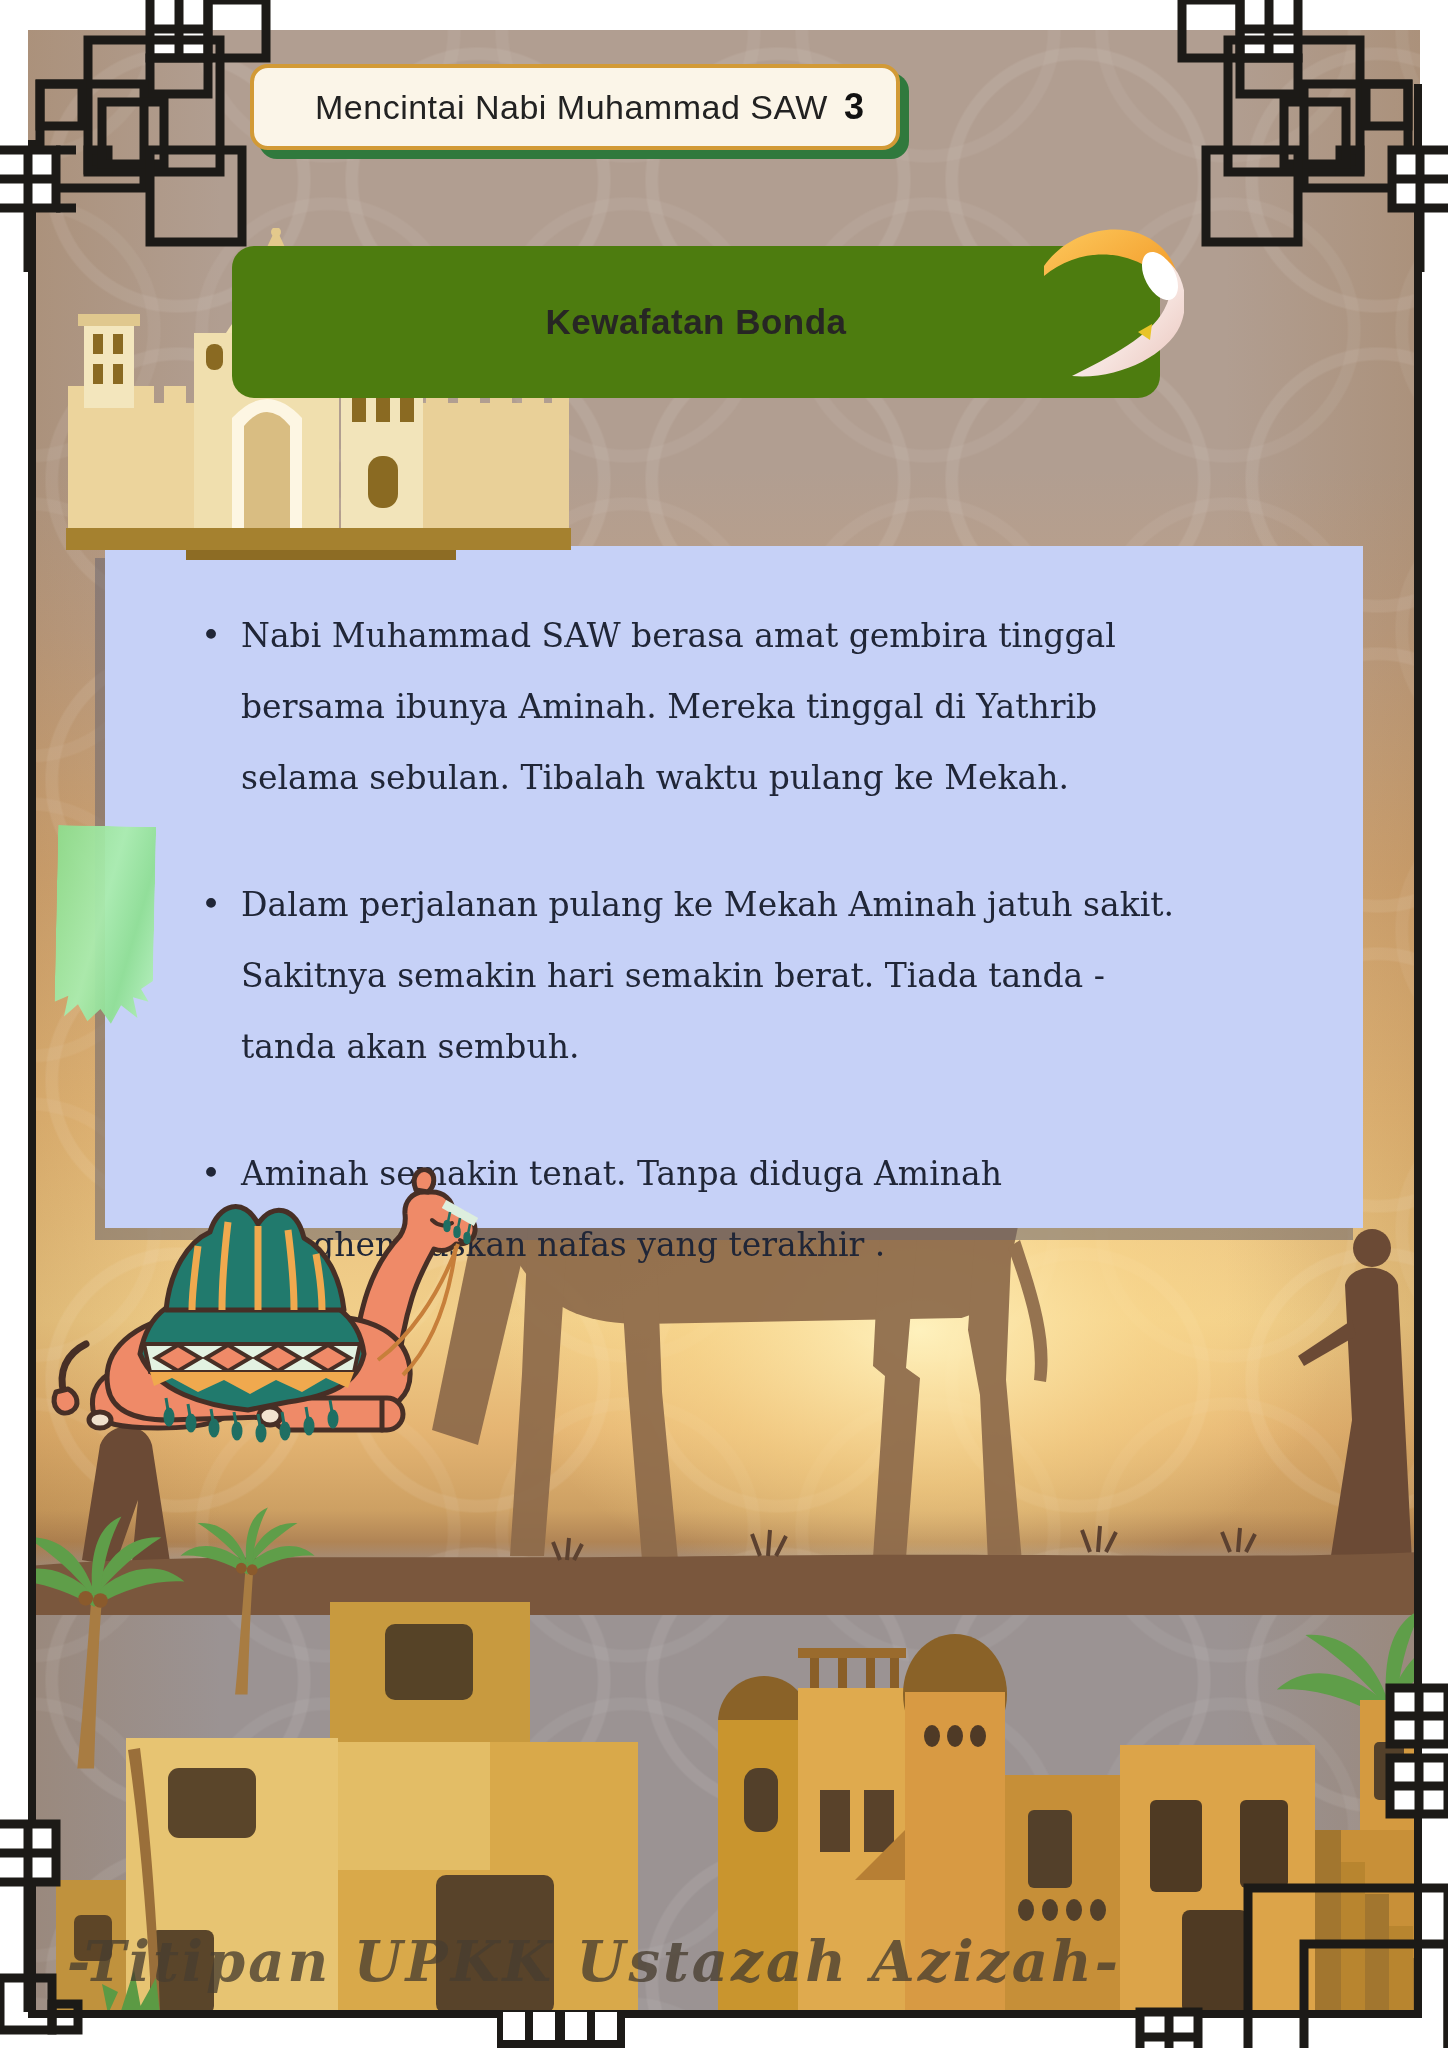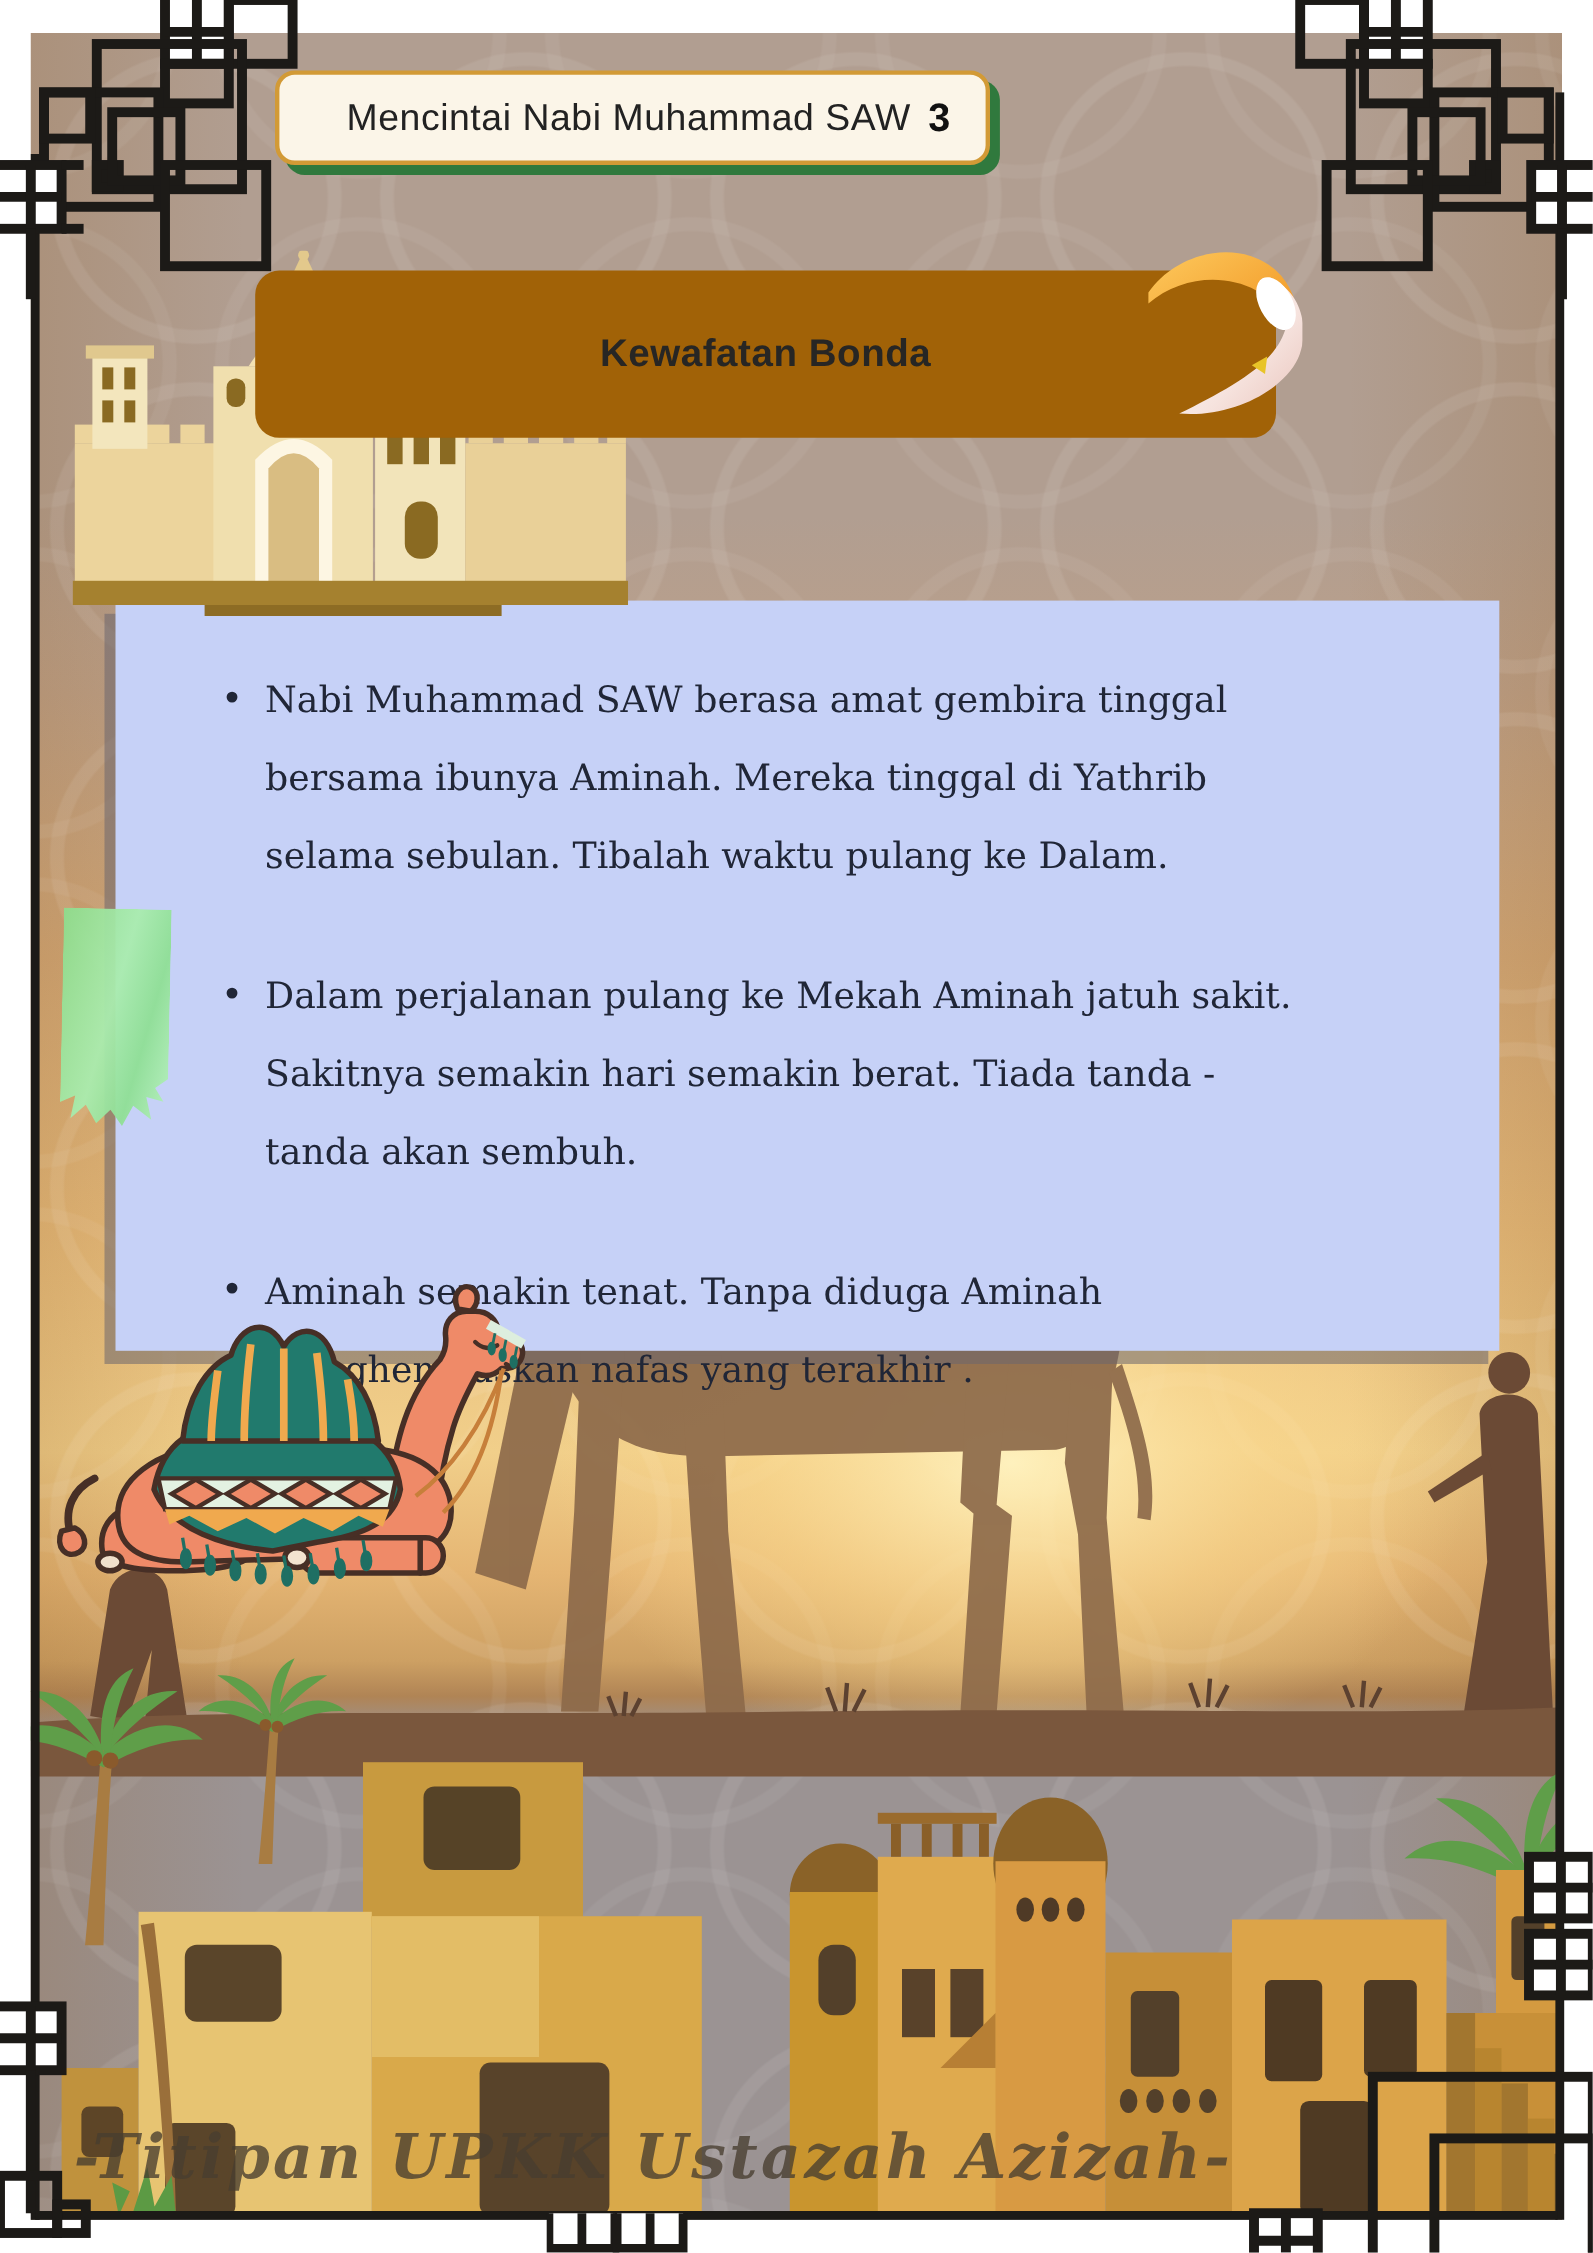--- a/index.html
+++ b/index.html
@@ -34,21 +34,21 @@
   .note-box li::before{content:"\2022";position:absolute;left:0;top:0;font-size:34px;color:#202637;}
 
   
   .title-pill{left:250px;top:64px;width:642px;height:78px;background:#fbf5e8;
     border:4px solid #d29a36;border-radius:18px;box-shadow:9px 9px 0 #30793d;
     display:flex;align-items:center;justify-content:center;gap:16px;z-index:6;}
   .title-pill .t{font-size:34px;color:#222222;letter-spacing:.5px;margin-left:29px;}
   .title-pill .n{font-size:36px;font-weight:bold;color:#111111;}
 
   
-  .topic-banner{left:232px;top:246px;width:928px;height:152px;background:#a16207;
+  .topic-banner{left:232px;top:246px;width:928px;height:152px;background:#4d7c0f;
     border-radius:22px;display:flex;flex-direction:column;align-items:center;justify-content:center;
     z-index:6;}
   .topic-banner span{font-size:35px;font-weight:bold;color:#272624;line-height:50px;letter-spacing:.5px;}
   .curl{left:1042px;top:214px;width:142px;height:180px;z-index:7;}
 
   
   .tape{left:56px;top:826px;width:98px;height:208px;z-index:7;transform:rotate(1.2deg);opacity:.95;
     background:linear-gradient(105deg,#8edc8c 0%,#a9ecae 45%,#8fdf95 70%,#baf3c0 100%);
     clip-path:polygon(0% 0%,100% 0%,100% 74%,88% 78%,96% 84%,80% 82%,85% 92%,68% 86%,58% 95%,47% 88%,34% 94%,24% 86%,10% 92%,14% 82%,0% 85%);}
 
@@ -171,21 +171,21 @@
   </g>
   <rect x="1360" y="1700" width="60" height="130" fill="#d49a40"></rect>
   <rect x="1374" y="1742" width="30" height="58" rx="5" fill="#53402a"></rect>
   <g fill="#5c9a44">
     <path d="M120,2014 l14,-44 l8,44 z M136,2014 l20,-36 l4,36 z M108,2014 l-6,-30 l16,8 z"></path>
   </g>
 </svg>
 
 <div class="abs note-box">
   <ul>
-    <li>Nabi Muhammad SAW berasa amat gembira tinggal bersama ibunya Aminah. Mereka tinggal di Yathrib selama sebulan. Tibalah waktu pulang ke Dalam.</li>
+    <li>Nabi Muhammad SAW berasa amat gembira tinggal bersama ibunya Aminah. Mereka tinggal di Yathrib selama sebulan. Tibalah waktu pulang ke Mekah.</li>
     <li>Dalam perjalanan pulang ke Mekah Aminah jatuh sakit. Sakitnya semakin hari semakin berat. Tiada tanda - tanda akan sembuh.</li>
     <li>Aminah semakin tenat. Tanpa diduga Aminah menghembuskan nafas yang terakhir .</li>
   </ul>
 </div>
 
 <svg class="abs illus" style="left:66px;top:228px;" width="505" height="335" viewBox="0 0 505 335">
   <g fill="#ecd49c">
     <rect x="2" y="175" width="163" height="128"></rect>
     <rect x="2" y="158" width="22" height="17"></rect>
       <rect x="34" y="158" width="22" height="17"></rect>

